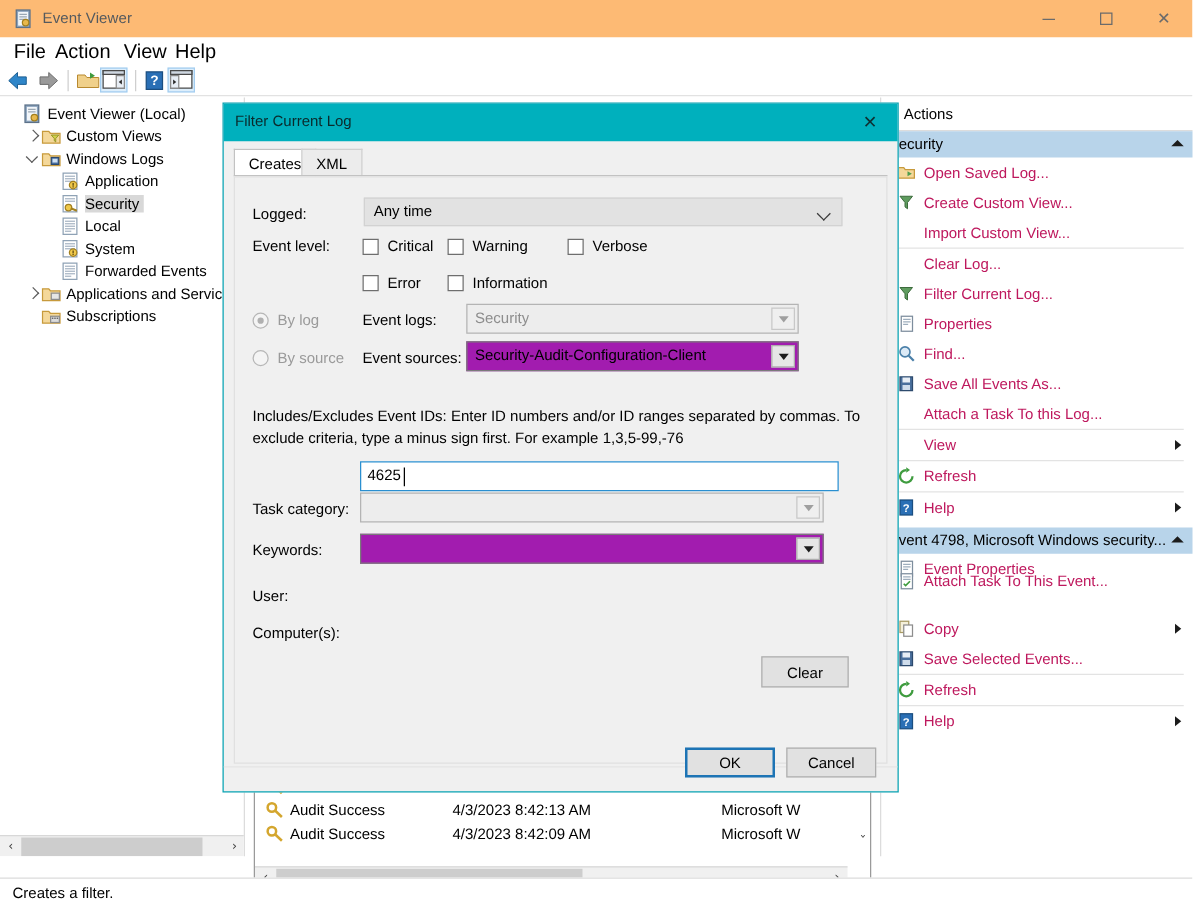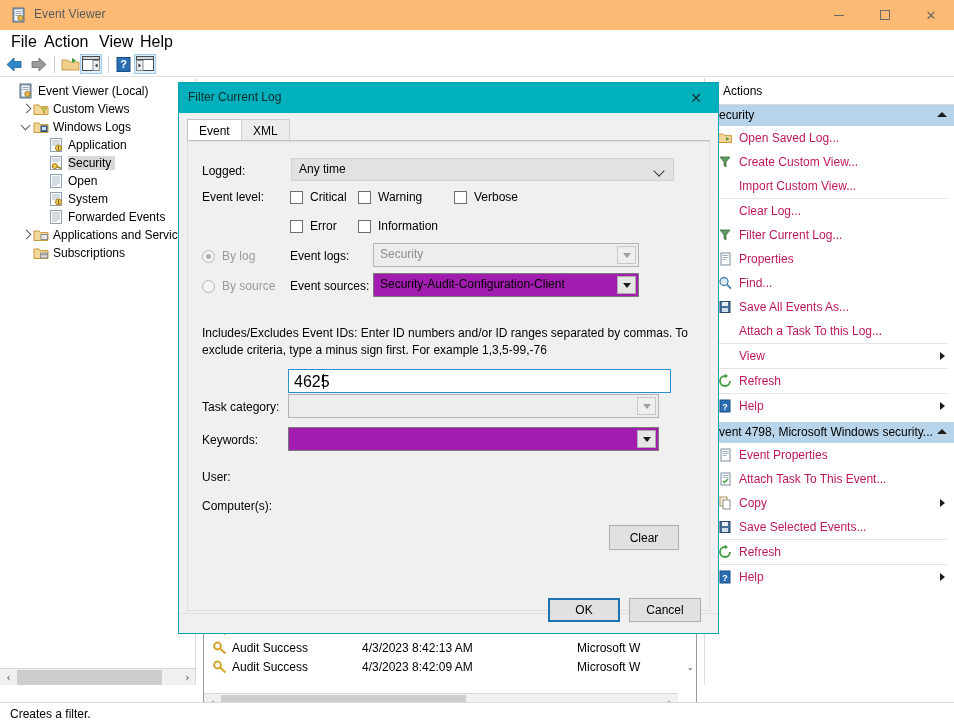--- a/index.html
+++ b/index.html
@@ -256,21 +256,21 @@
   .radio .tx { position:absolute; left:20px; top:0; white-space:nowrap; }
 
   .helptext {
     position:absolute; left:14px; top:264px; width:492px;
     font-size:12px; color:#000; line-height:17px;
   }
 
   .textinput {
     position:absolute; height:24px; background:#ffffff; border:1px solid #7a7a7a;
   }
-  .textinput .val { position:absolute; left:5px; top:3px; font-size:16px; color:#000; }
+  .textinput .val { position:absolute; left:5px; top:3px; font-size:12px; color:#000; }
   .textinput.focus { border:1px solid #2a8fd0; }
   .caret-bar {
     position:absolute; top:4px; width:1px; height:15px; background:#000;
   }
 
   .plaininput {
     position:absolute; height:22px; background:#ffffff; border:1px solid #7a7a7a;
   }
   .plaininput .val { position:absolute; left:5px; top:3px; font-size:12px; color:#000; }
 
@@ -433,21 +433,21 @@
           <span style="display:inline-block;width:34px;flex:0 0 auto"></span>
           <span class="exp"></span>
           <span class="ico"><svg width="16" height="16" viewBox="0 0 16 16">
               <rect x="2.5" y="1.5" width="11" height="13" fill="#ffffff" stroke="#8fa2b5"></rect>
               <rect x="4" y="3.5" width="8" height="1" fill="#a8b6c4"></rect>
               <rect x="4" y="5.5" width="8" height="1" fill="#a8b6c4"></rect>
               <rect x="4" y="7.5" width="8" height="1" fill="#a8b6c4"></rect>
               <rect x="4" y="9.5" width="8" height="1" fill="#a8b6c4"></rect>
               <rect x="4" y="11.5" width="5" height="1" fill="#a8b6c4"></rect>
             </svg></span>
-          <span class="lbl">Open</span>
+          <span class="lbl">Local</span>
         </div>
         <div class="tnode" style="top: 112px;">
           <span style="display:inline-block;width:34px;flex:0 0 auto"></span>
           <span class="exp"></span>
           <span class="ico"><svg width="16" height="16" viewBox="0 0 16 16">
               <rect x="2.5" y="1.5" width="11" height="13" fill="#ffffff" stroke="#8fa2b5"></rect>
               <rect x="4" y="3.5" width="8" height="1" fill="#a8b6c4"></rect>
               <rect x="4" y="5.5" width="8" height="1" fill="#a8b6c4"></rect>
               <rect x="4" y="7.5" width="8" height="1" fill="#a8b6c4"></rect>
               <circle cx="10.5" cy="11" r="3" fill="#f0c94b" stroke="#a3801f"></circle>
@@ -588,21 +588,21 @@
               <rect x="3" y="2" width="10" height="12" fill="#2a6fb5" stroke="#1b4e80"></rect>
               <text x="8" y="11.5" font-size="9" fill="#ffffff" text-anchor="middle" font-family="Liberation Sans, sans-serif" font-weight="bold">?</text>
             </svg></span><span>Help</span><span class="subcaret"></span></div>
         <div class="ap-group" style="top: 344px;"><span>Event 4798, Microsoft Windows security...</span><span class="caret"></span></div>
         <div class="ap-item" style="top: 365px;"><span class="aico"><svg width="16" height="16" viewBox="0 0 16 16">
               <rect x="4" y="2" width="9" height="12" fill="#ffffff" stroke="#7d8d9d"></rect>
               <rect x="5.5" y="4" width="6" height="1" fill="#9eaebd"></rect>
               <rect x="5.5" y="6" width="6" height="1" fill="#9eaebd"></rect>
               <rect x="5.5" y="8" width="4" height="1" fill="#9eaebd"></rect>
             </svg></span><span>Event Properties</span></div>
-        <div class="ap-item" style="top: 389px;"><span class="aico"><svg width="16" height="16" viewBox="0 0 16 16">
+        <div class="ap-item" style="top: 375px;"><span class="aico"><svg width="16" height="16" viewBox="0 0 16 16">
               <rect x="4" y="2" width="9" height="12" fill="#ffffff" stroke="#7d8d9d"></rect>
               <rect x="5.5" y="4" width="6" height="1" fill="#9eaebd"></rect>
               <rect x="5.5" y="6" width="6" height="1" fill="#9eaebd"></rect>
               <path d="M6 10 L7.5 11.5 L11 8" stroke="#3f9c3f" stroke-width="1.4" fill="none"></path>
             </svg></span><span>Attach Task To This Event...</span></div>
         <div class="ap-item" style="top: 413px;"><span class="aico"><svg width="16" height="16" viewBox="0 0 16 16">
               <rect x="3" y="2" width="7" height="9" fill="#f5f0da" stroke="#a89a63"></rect>
               <rect x="6" y="5" width="7" height="9" fill="#ffffff" stroke="#8d8d8d"></rect>
             </svg></span><span>Copy</span><span class="subcaret"></span></div>
         <div class="ap-item" style="top: 437px;"><span class="aico"><svg width="16" height="16" viewBox="0 0 16 16">
@@ -626,21 +626,21 @@
   <div class="statusbar">Creates a filter.</div>
 
   <div class="dialog">
 
     <div class="dlg-title">
       <span class="t">Filter Current Log</span>
       <div class="dlg-close">✕</div>
     </div>
 
     <div class="tabstrip">
-      <div class="tab active" style="left:0">Event</div>
+      <div class="tab active" style="left:0">Creates</div>
       <div class="tab" style="left:54px">XML</div>
     </div>
     <div class="tab-underline"></div>
 
     <div class="inner-group">
 
       <div class="dfield-label" style="left:14px; top:22px;">Logged:</div>
       <div class="combo-flat" style="left:103px; top:16px; width:383px;">
         <span class="val">Any time</span>
         <span class="chv"></span>

